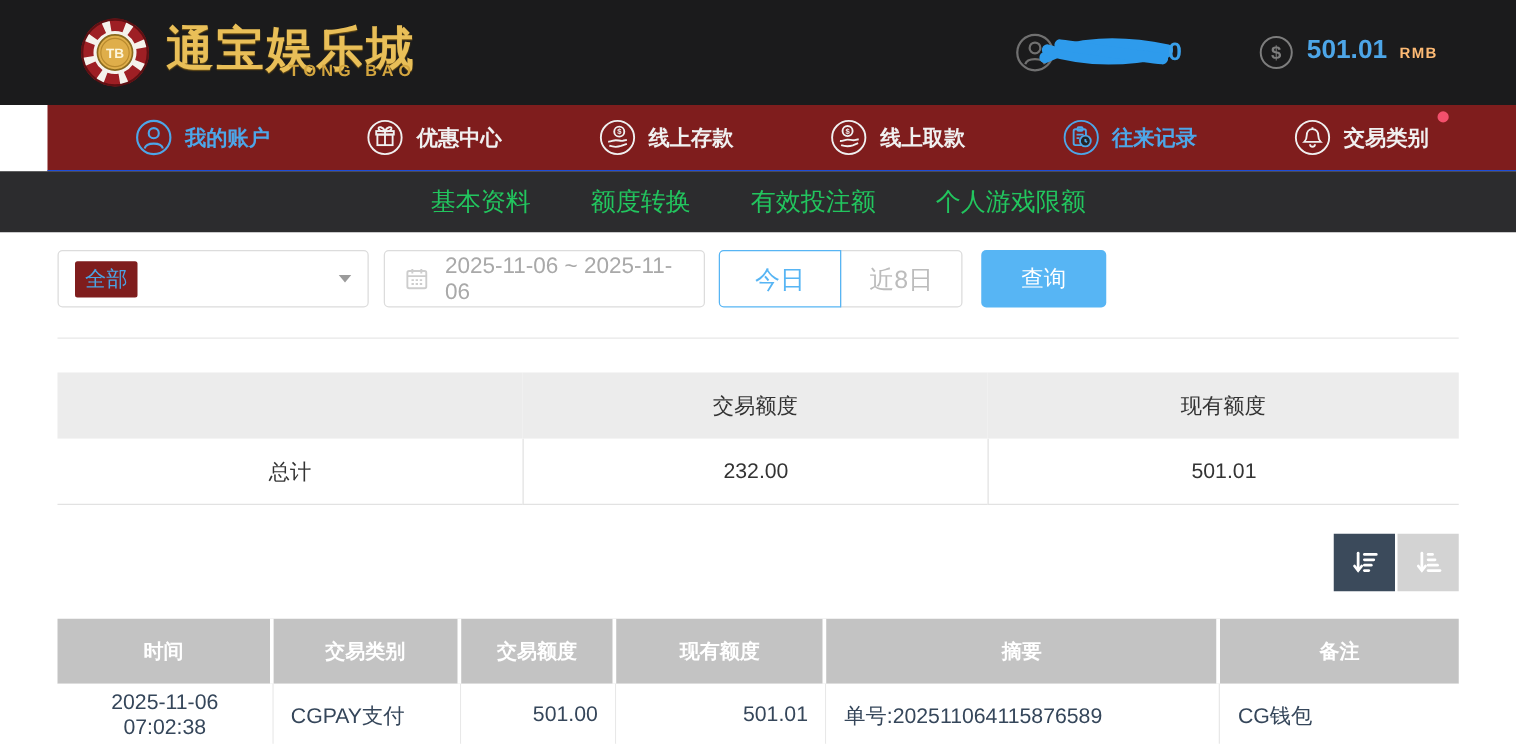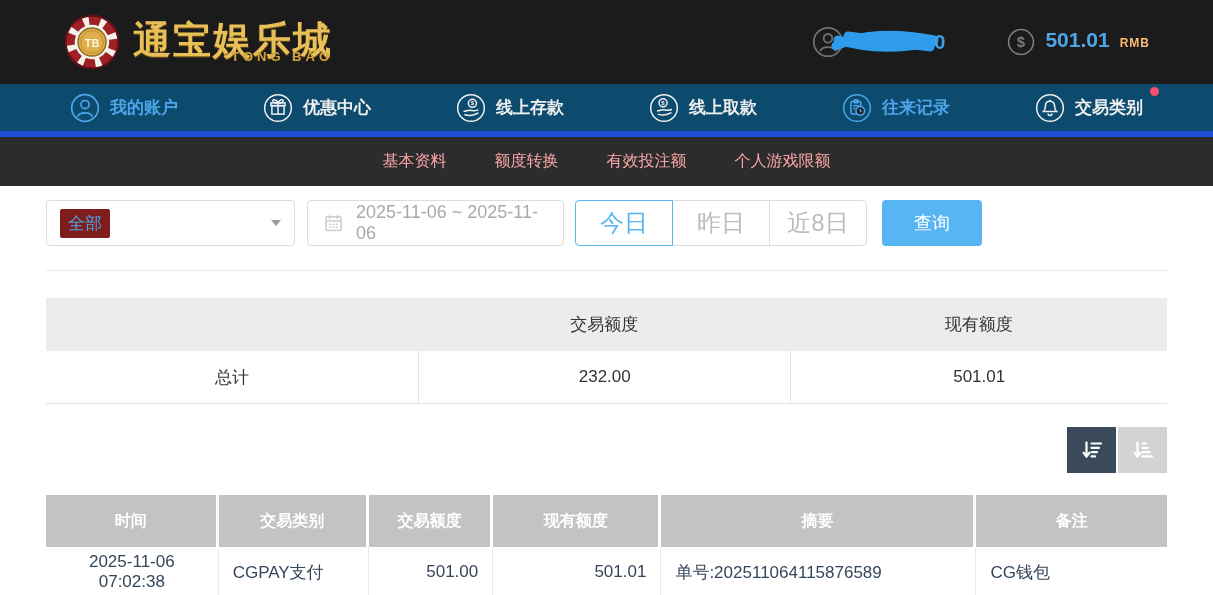--- a/index.html
+++ b/index.html
@@ -19,49 +19,49 @@
   .top-right { margin-left:auto; display:flex; align-items:center; gap:62px; }
   .user-group { display:flex; align-items:center; }
   .masked-user { position:relative; margin-left:-14px; display:flex; align-items:center; }
   .user-suffix { color:#3aa0ea; font-size:20px; font-weight:bold; margin-left:-8px; }
   .wallet-group { display:flex; align-items:baseline; gap:10px; }
   .wallet-icon-wrap { align-self:center; display:flex; }
   .balance { color:#4da6e8; font-size:21px; font-weight:bold; }
   .currency { color:#fdba74; font-size:12px; font-weight:bold; letter-spacing:1px; }
 
   
-  .mainnav { height:53px; background:#0c4a6e; border-bottom:6px solid #1d4ed8;
-    display:flex; align-items:center; justify-content:space-between; padding:0 70px; }
+  .mainnav { height:53px; background:#7f1d1d; border-bottom:1px solid #1d4ed8;
+    display:flex; align-items:center; justify-content:space-between; padding:0 70px;margin-left:38px; }
   .nav-item { position:relative; display:flex; align-items:center; gap:10px;
     color:#f0f0f0; font-size:17px; font-weight:bold; cursor:pointer; white-space:nowrap; }
   .nav-item.active { color:#4da6e8; }
   .nav-item svg { display:block; }
   .nav-dot { position:absolute; top:-6px; right:-16px; width:9px; height:9px;
     border-radius:50%; background:#f4506c; }
 
   
   .subnav { height:49px; background:#2c2c2e; display:flex; align-items:center;
     justify-content:center; gap:48px; }
-  .subnav-item { color:#fca5a5; font-size:16px; cursor:pointer; }
+  .subnav-item { color:#22c55e; font-size:20px; cursor:pointer; }
 
   
   .content { padding:14px 46px 0; background:#fff; }
 
   .filter-row { display:flex; align-items:stretch; height:46px; }
   .select-box { width:249px; border:1px solid #dcdcdc; border-radius:4px;
     display:flex; align-items:center; justify-content:space-between; padding:0 13px; cursor:pointer; }
   .select-chip { background:#7f1d1d; color:#4aa4e4; font-size:17px; padding:3px 8px; border-radius:2px; }
   .caret { width:0; height:0; border-left:5px solid transparent;
     border-right:5px solid transparent; border-top:6px solid #9b9b9b; }
   .date-box { width:257px; margin-left:12px; border:1px solid #dcdcdc; border-radius:4px;
     display:flex; align-items:center; gap:13px; padding:0 16px; cursor:pointer; }
   .date-text { color:#a9a9a9; font-size:18px; }
   .btn-group { display:flex; margin-left:11px; }
   .qbtn { width:98px; border:1px solid #dcdcdc; background:#fff; color:#bcbcbc;
-    font-size:24px; cursor:pointer; font-family:inherit; }
+    font-size:20px; cursor:pointer; font-family:inherit; }
   .qbtn + .qbtn { margin-left:-1px; }
   .qbtn:first-child { border-radius:4px 0 0 4px; }
   .qbtn:last-child { border-radius:0 4px 4px 0; }
   .qbtn.active { border-color:#57b5f4; color:#57b5f4; position:relative; z-index:1; }
   .query-btn { width:100px; margin-left:15px; background:#57b5f4; border:none;
     border-radius:4px; color:#fff; font-size:18px; cursor:pointer; font-family:inherit; }
 
   .divider { margin-top:24px; border-bottom:1px solid #e8e8e8; }
 
   table { width:100%; border-collapse:separate; border-spacing:0; }
@@ -228,21 +228,20 @@
         <line x1="6.2" y1="1.8" x2="6.2" y2="5.5"></line>
         <line x1="13.8" y1="1.8" x2="13.8" y2="5.5"></line>
         <line x1="2" y1="7.8" x2="18" y2="7.8"></line>
         <path d="M5.5 11.2h2M9 11.2h2M12.5 11.2h2M5.5 14.4h2M9 14.4h2M12.5 14.4h2"></path>
       </svg>
       <span class="date-text">2025-11-06 ~ 2025-11-06</span>
     </div>
 
     <div class="btn-group">
       <button class="qbtn active">今日</button>
-      <button class="qbtn">昨日</button>
       <button class="qbtn">近8日</button>
     </div>
 
     <button class="query-btn">查询</button>
   </div>
 
   <div class="divider"></div>
 
   <table class="summary-table">
     <colgroup>

